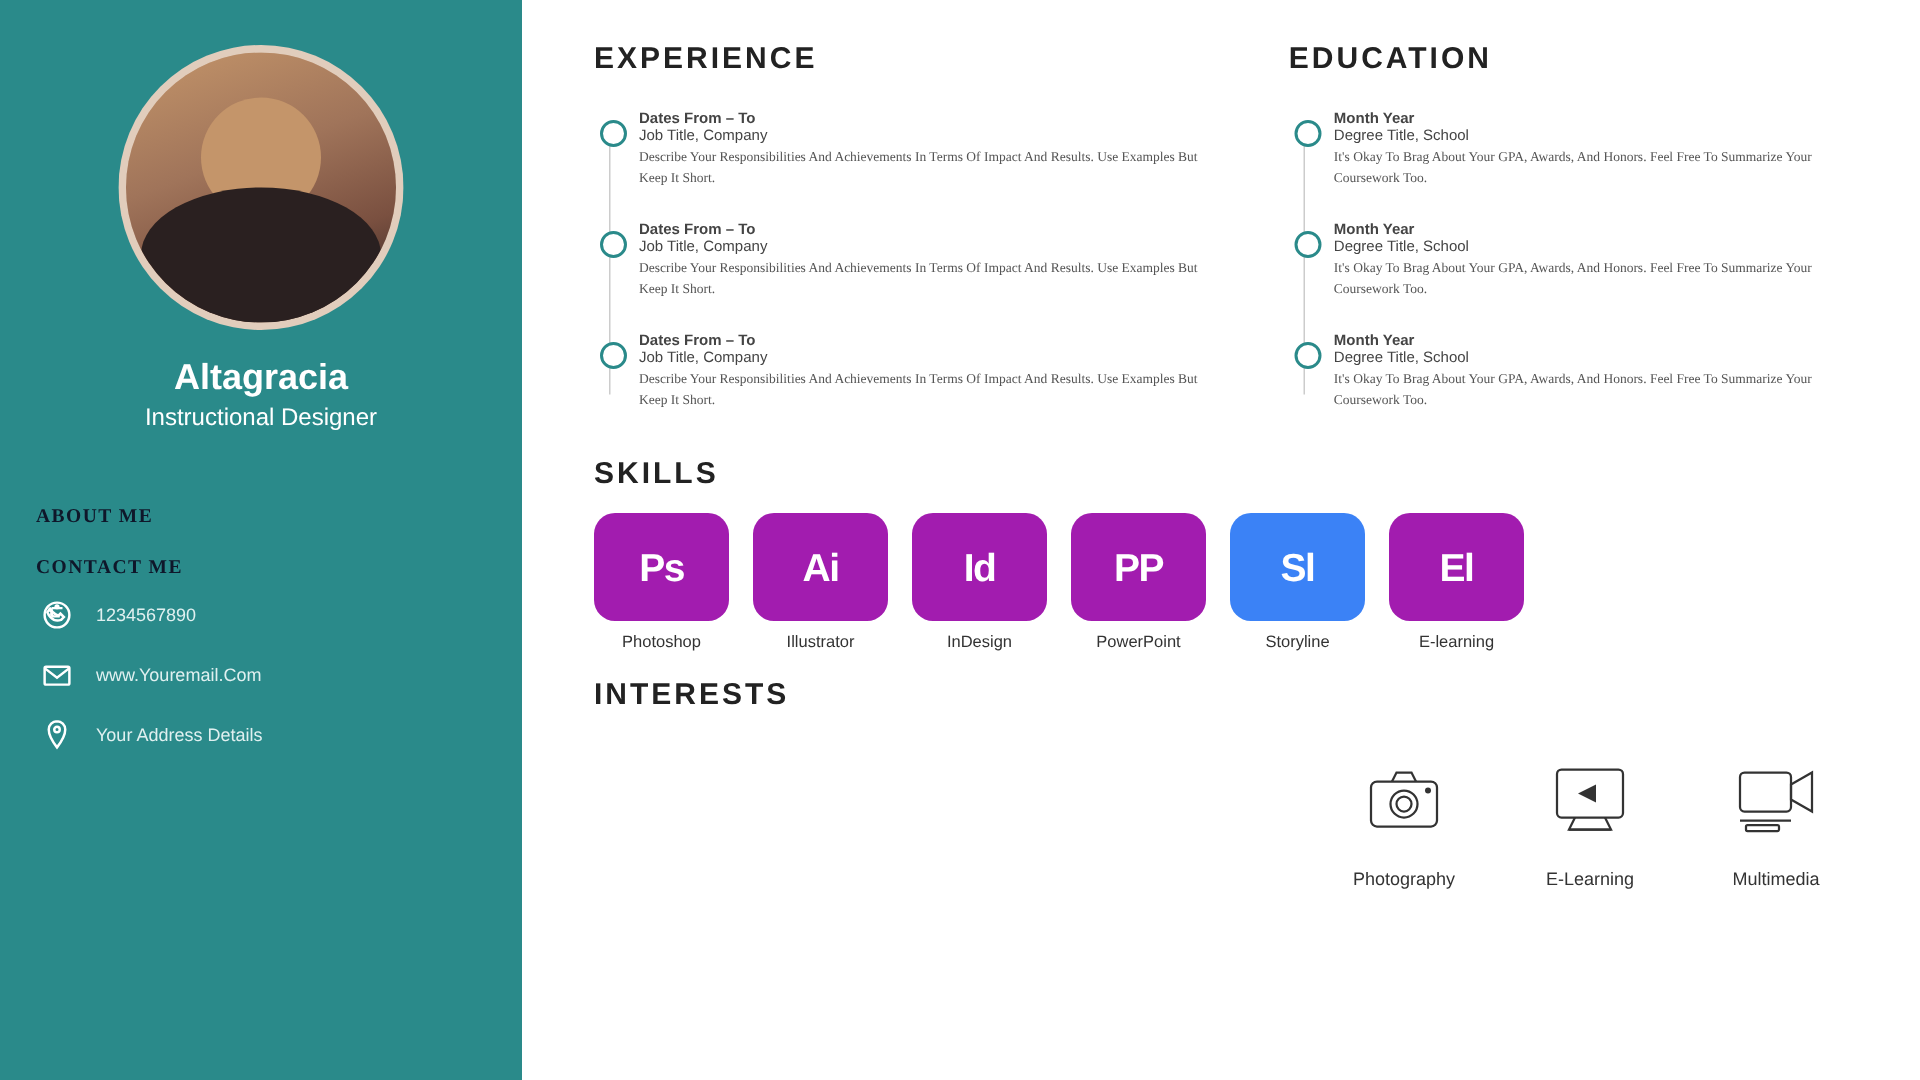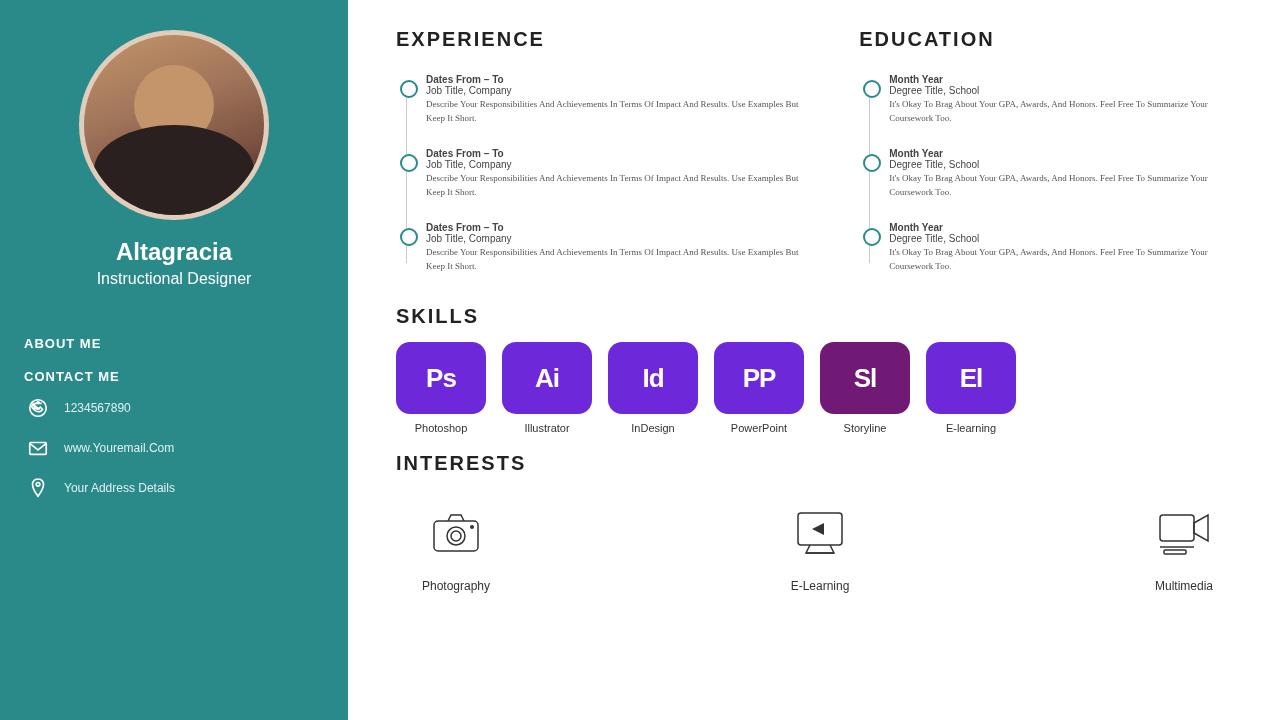--- a/index.html
+++ b/index.html
@@ -73,24 +73,25 @@
       font-weight: 400;
       color: #fff;
       text-align: center;
       margin-bottom: 40px;
     }
 
     .section-heading {
       font-size: 13px;
       font-weight: 700;
       letter-spacing: 1px;
-      color: #ffffff;
+      color: #0f172a;
       width: 100%;
       margin-bottom: 10px;
       margin-top: 8px;
+      font-family: Liberation Serif, serif;
     }
 
     .about-text {
       font-size: 11px;
       color: #e0f0f0;
       line-height: 1.6;
       width: 100%;
       margin-bottom: 20px;
     }
 
@@ -201,41 +202,41 @@
     .skill-item {
       display: flex;
       flex-direction: column;
       align-items: center;
       gap: 8px;
     }
     .skill-icon {
       width: 90px;
       height: 72px;
       border-radius: 14px;
-      background: #6d28d9;
+      background: #a21caf;
       display: flex;
       align-items: center;
       justify-content: center;
       font-size: 26px;
       font-weight: 700;
       color: #fff;
       letter-spacing: -1px;
     }
     .skill-label {
       font-size: 11px;
       color: #333;
       text-align: center;
     }
 
     
     .interests-section {}
     .interests-grid {
       display: flex;
-      gap: 20px;
-      justify-content: space-between;
+      gap: 4px;
+      justify-content: flex-end;
       padding-top: 8px;
     }
     .interest-item {
       display: flex;
       flex-direction: column;
       align-items: center;
       gap: 10px;
       min-width: 120px;
     }
     .interest-icon-wrap {
@@ -374,21 +375,21 @@
         </div>
         <span class="skill-label">InDesign</span>
       </div>
       <div class="skill-item">
         <div class="skill-icon">
           <span>PP</span>
         </div>
         <span class="skill-label">PowerPoint</span>
       </div>
       <div class="skill-item">
-        <div class="skill-icon" style="background:#701a75;">
+        <div class="skill-icon" style="background:#3b82f6;">
           <span>Sl</span>
         </div>
         <span class="skill-label">Storyline</span>
       </div>
       <div class="skill-item">
         <div class="skill-icon">
           <span>El</span>
         </div>
         <span class="skill-label">E-learning</span>
       </div>

